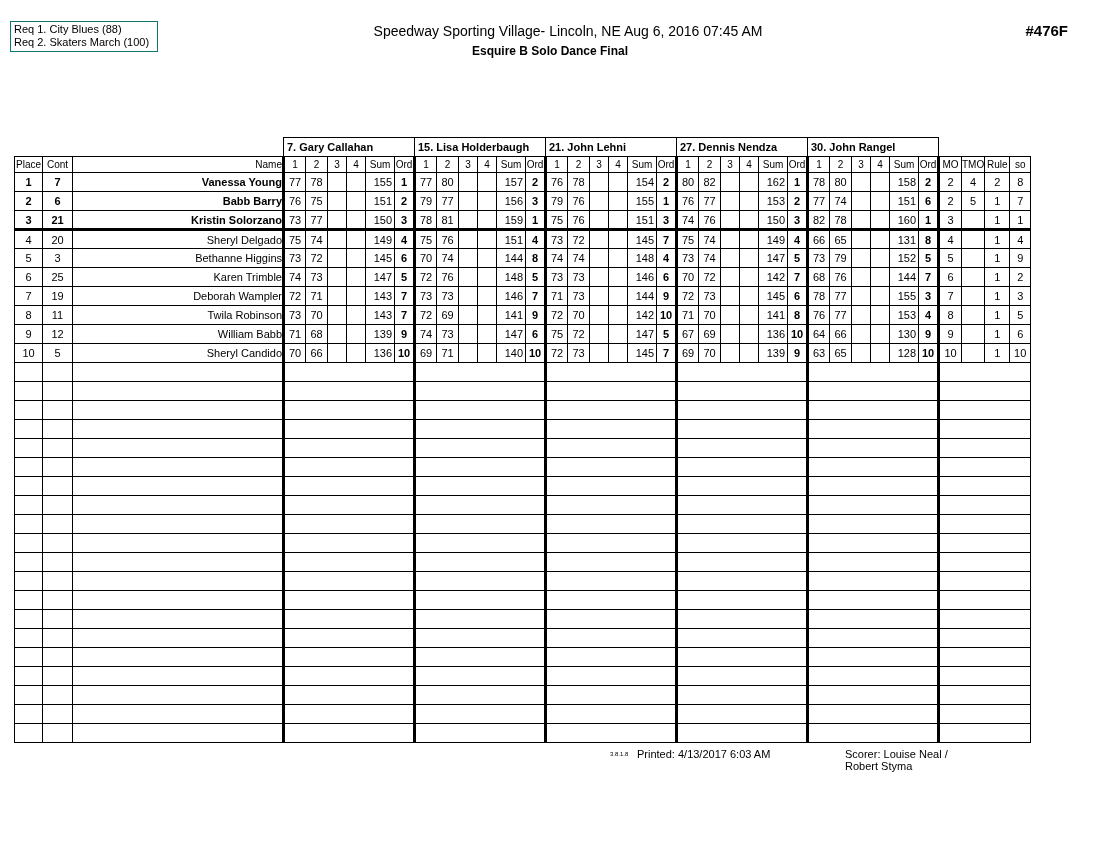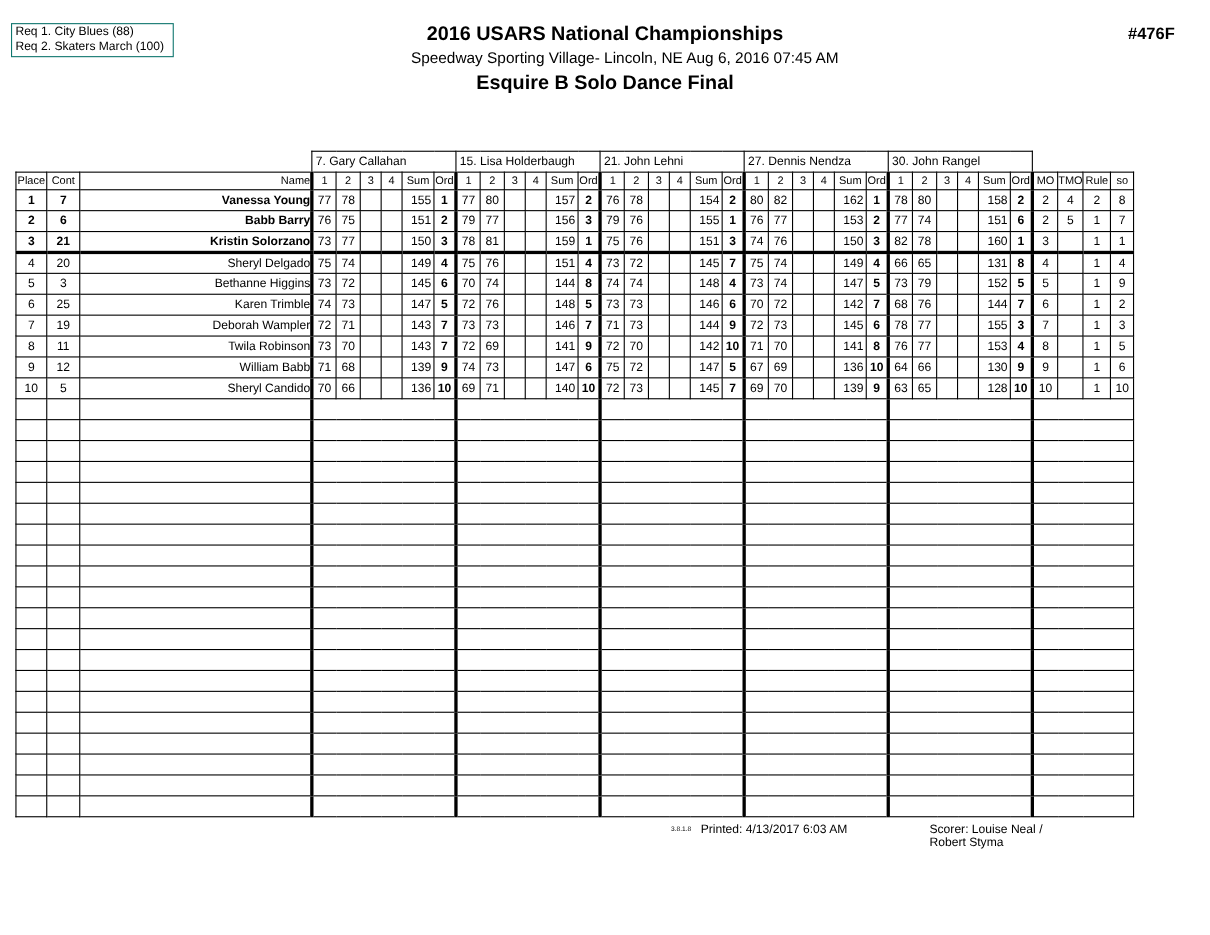--- a/index.html
+++ b/index.html
@@ -5,28 +5,28 @@
   * { margin:0; padding:0; box-sizing:border-box; }
   html,body { background:#fff; }
   body { width:1100px; height:850px; font-family:"Liberation Sans", sans-serif; color:#000; position:relative; overflow:hidden; }
   .page { position:relative; width:1100px; height:850px; background:#fff; }
 
   .reqbox { position:absolute; left:10px; top:21px; border:1px solid #0f766e; padding:1px 8px 2px 3px; font-size:11px; line-height:13px; }
 
   .center-head { position:absolute; left:0; right:0; top:20px; text-align:center; }
   .title   { font-size:18px; font-weight:bold; }
   .subtitle{ font-size:14px; margin-top:3px;margin-left:36px; }
-  .event   { font-size:18px; font-weight:bold; margin-top:5px;text-align:center; }
+  .event   { font-size:12px; font-weight:bold; margin-top:5px;text-align:center; }
   .report  { font-size:15px; margin-top:5px; }
   .docnum  { position:absolute; right:32px; top:22px; font-size:15px; font-weight:bold; }
 
   table { position:absolute; left:14px; top:137px; border-collapse:collapse; table-layout:fixed; }
   td { border:1px solid #000; height:19px; font-size:11px; text-align:center; padding:0; overflow:hidden; white-space:nowrap; vertical-align:middle; }
   td.nob { border:none; }
-  td.judgename { height:16px; font-size:11px; text-align:left; padding-left:3px; }
+  td.judgename { height:16px; font-size:11px; text-align:left; padding-left:3px;font-weight:bold; }
   td.hdr { height:16px; font-size:10px; }
   td.nameL { text-align:right; padding-left:3px; }
   td.sum { text-align:right; padding-right:2px; }
   td.ord { font-weight:bold; }
   td.b { font-weight:bold; }
   td.thickL { border-left:3px solid #000; }
   td.thickR { border-right:3px solid #000; }
   td.sepB { border-bottom:3px solid #000; }
 
   .footer { position:absolute; left:0; top:748px; width:968px; height:20px; font-size:11px; }
@@ -38,21 +38,20 @@
 <body>
 
 <div class="page">
 
   <div class="reqbox">
     <div>Req 1.  City Blues (88)</div>
     <div>Req 2.  Skaters March (100)</div>
   </div>
 
   <div class="center-head">
-    <div class="title">2016 USARS National Championships</div>
     <div class="subtitle">Speedway Sporting Village- Lincoln, NE  Aug 6, 2016  07:45 AM</div>
     <div class="event">Esquire B Solo Dance Final</div>
   </div>
 
   <div class="docnum">#476F</div>
 
   <table id="results">
       <colgroup>
         <col style="width:28px">
         <col style="width:30px">

